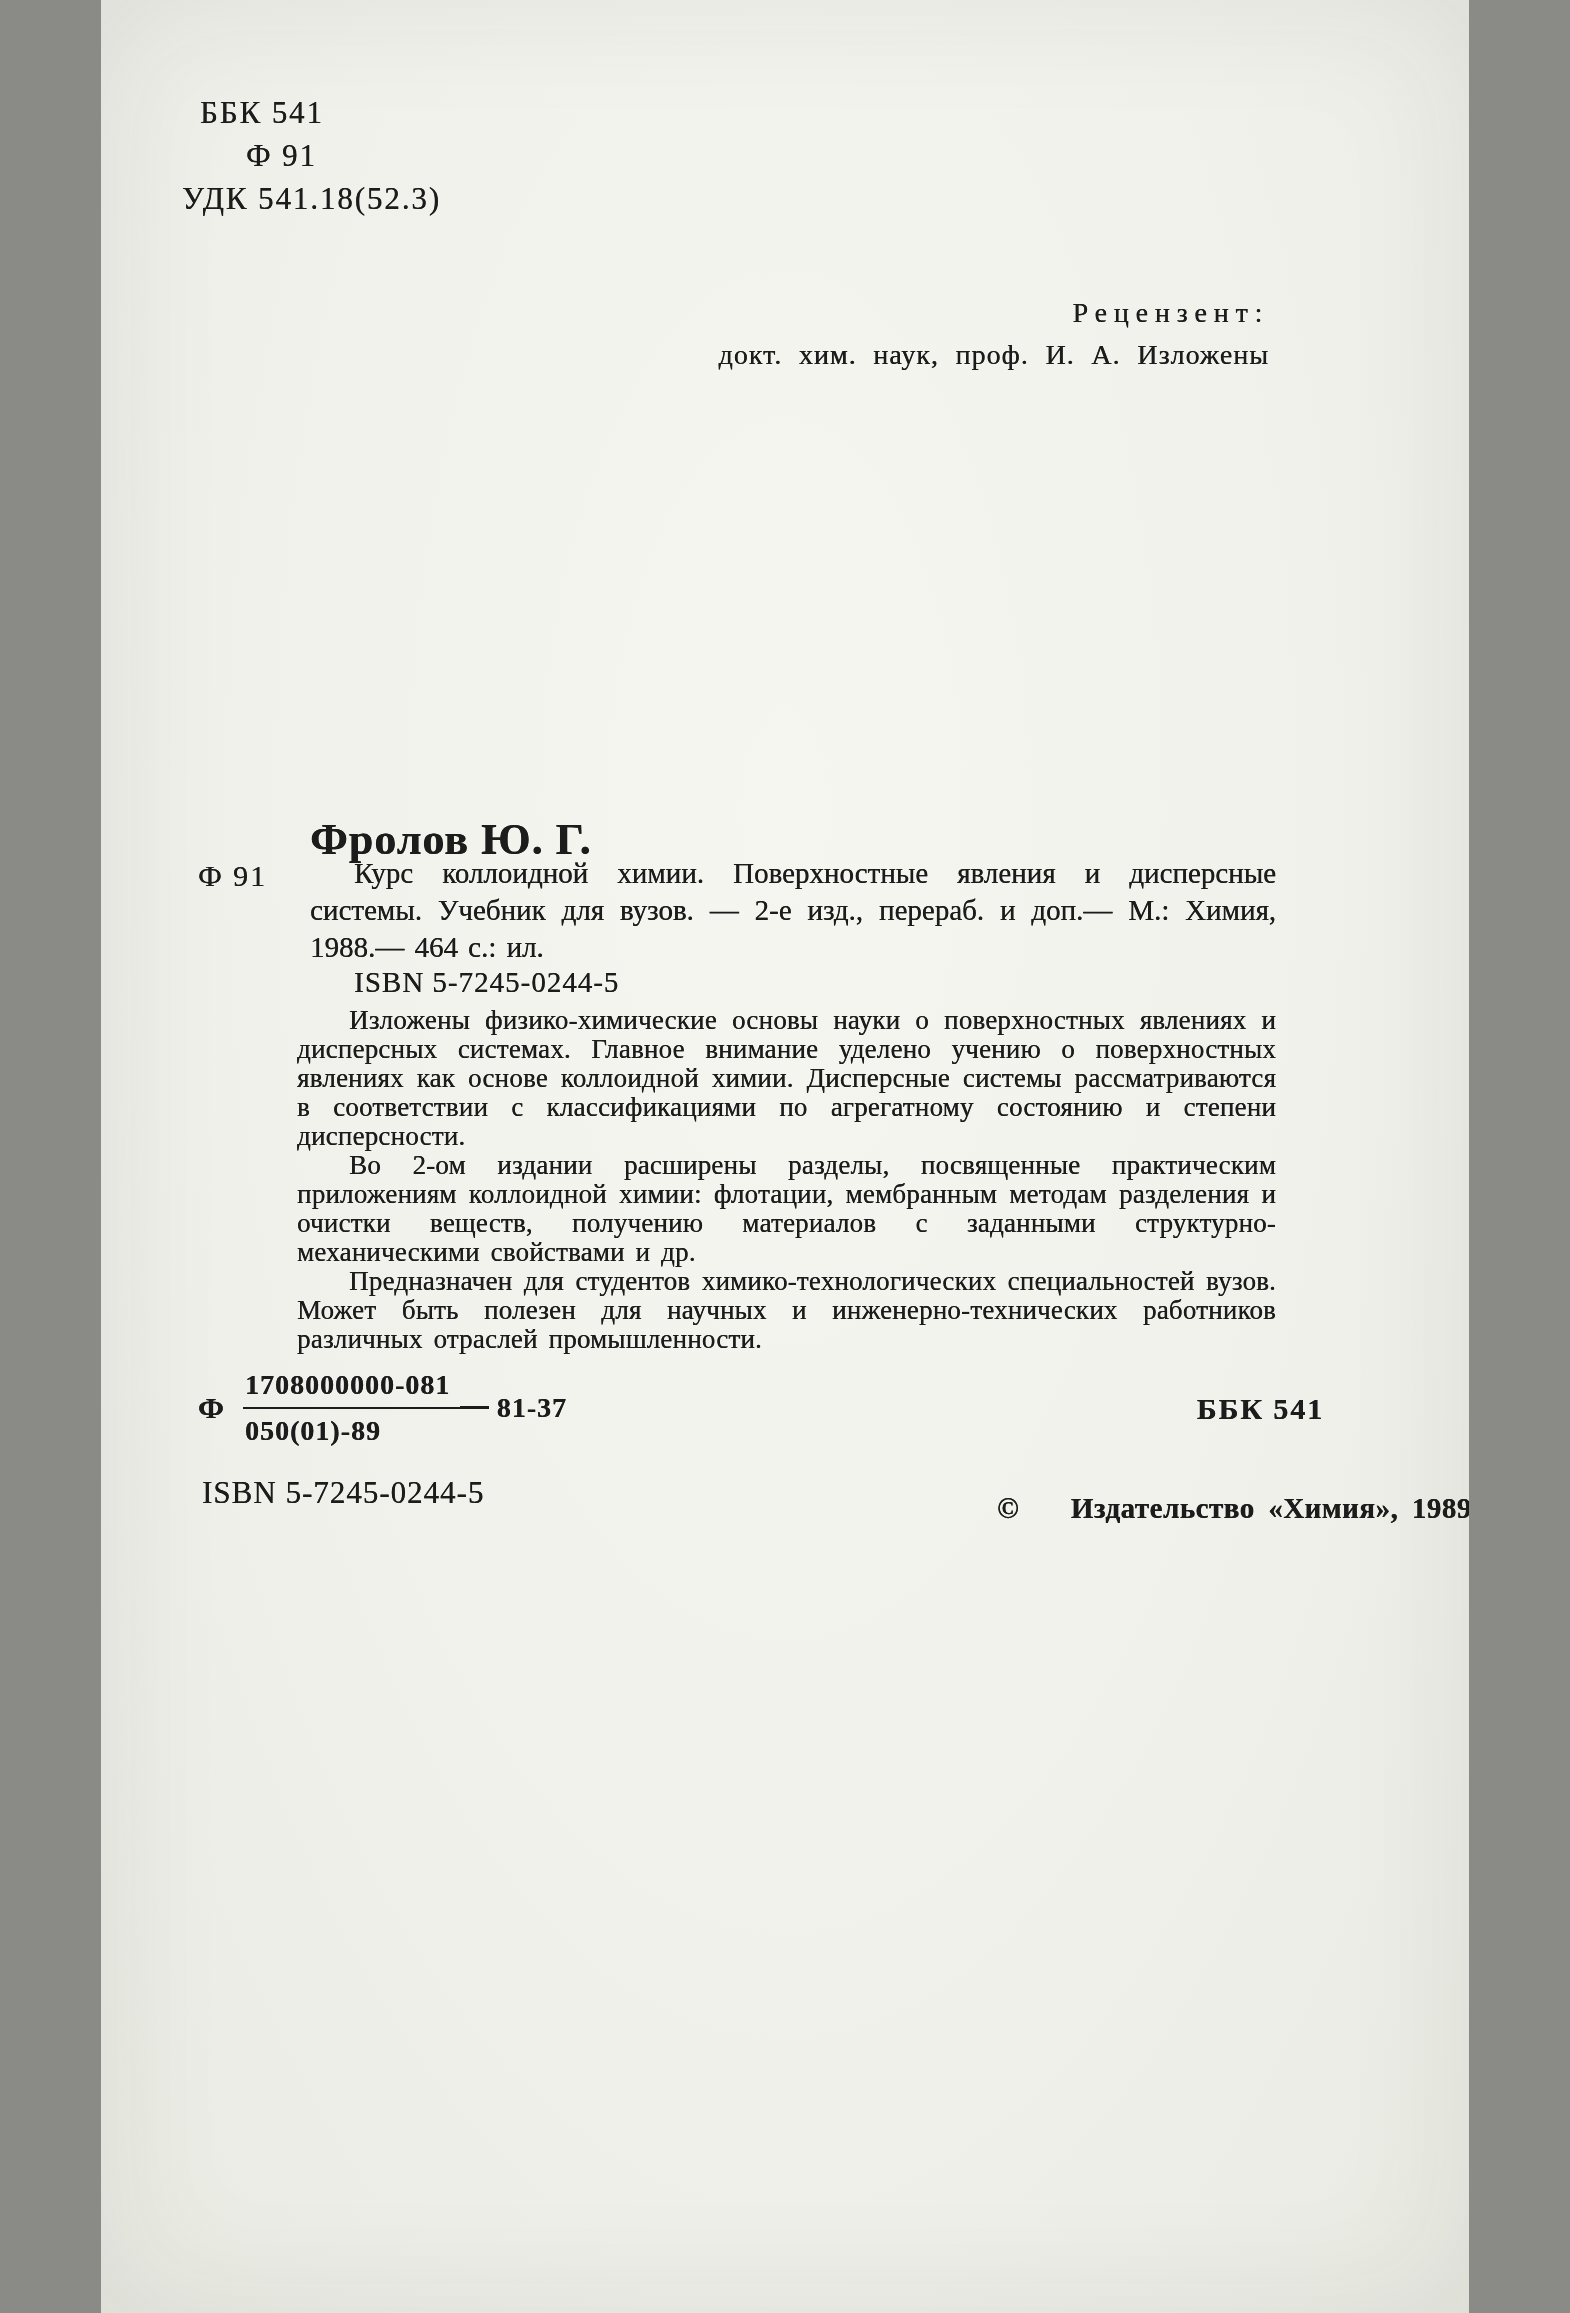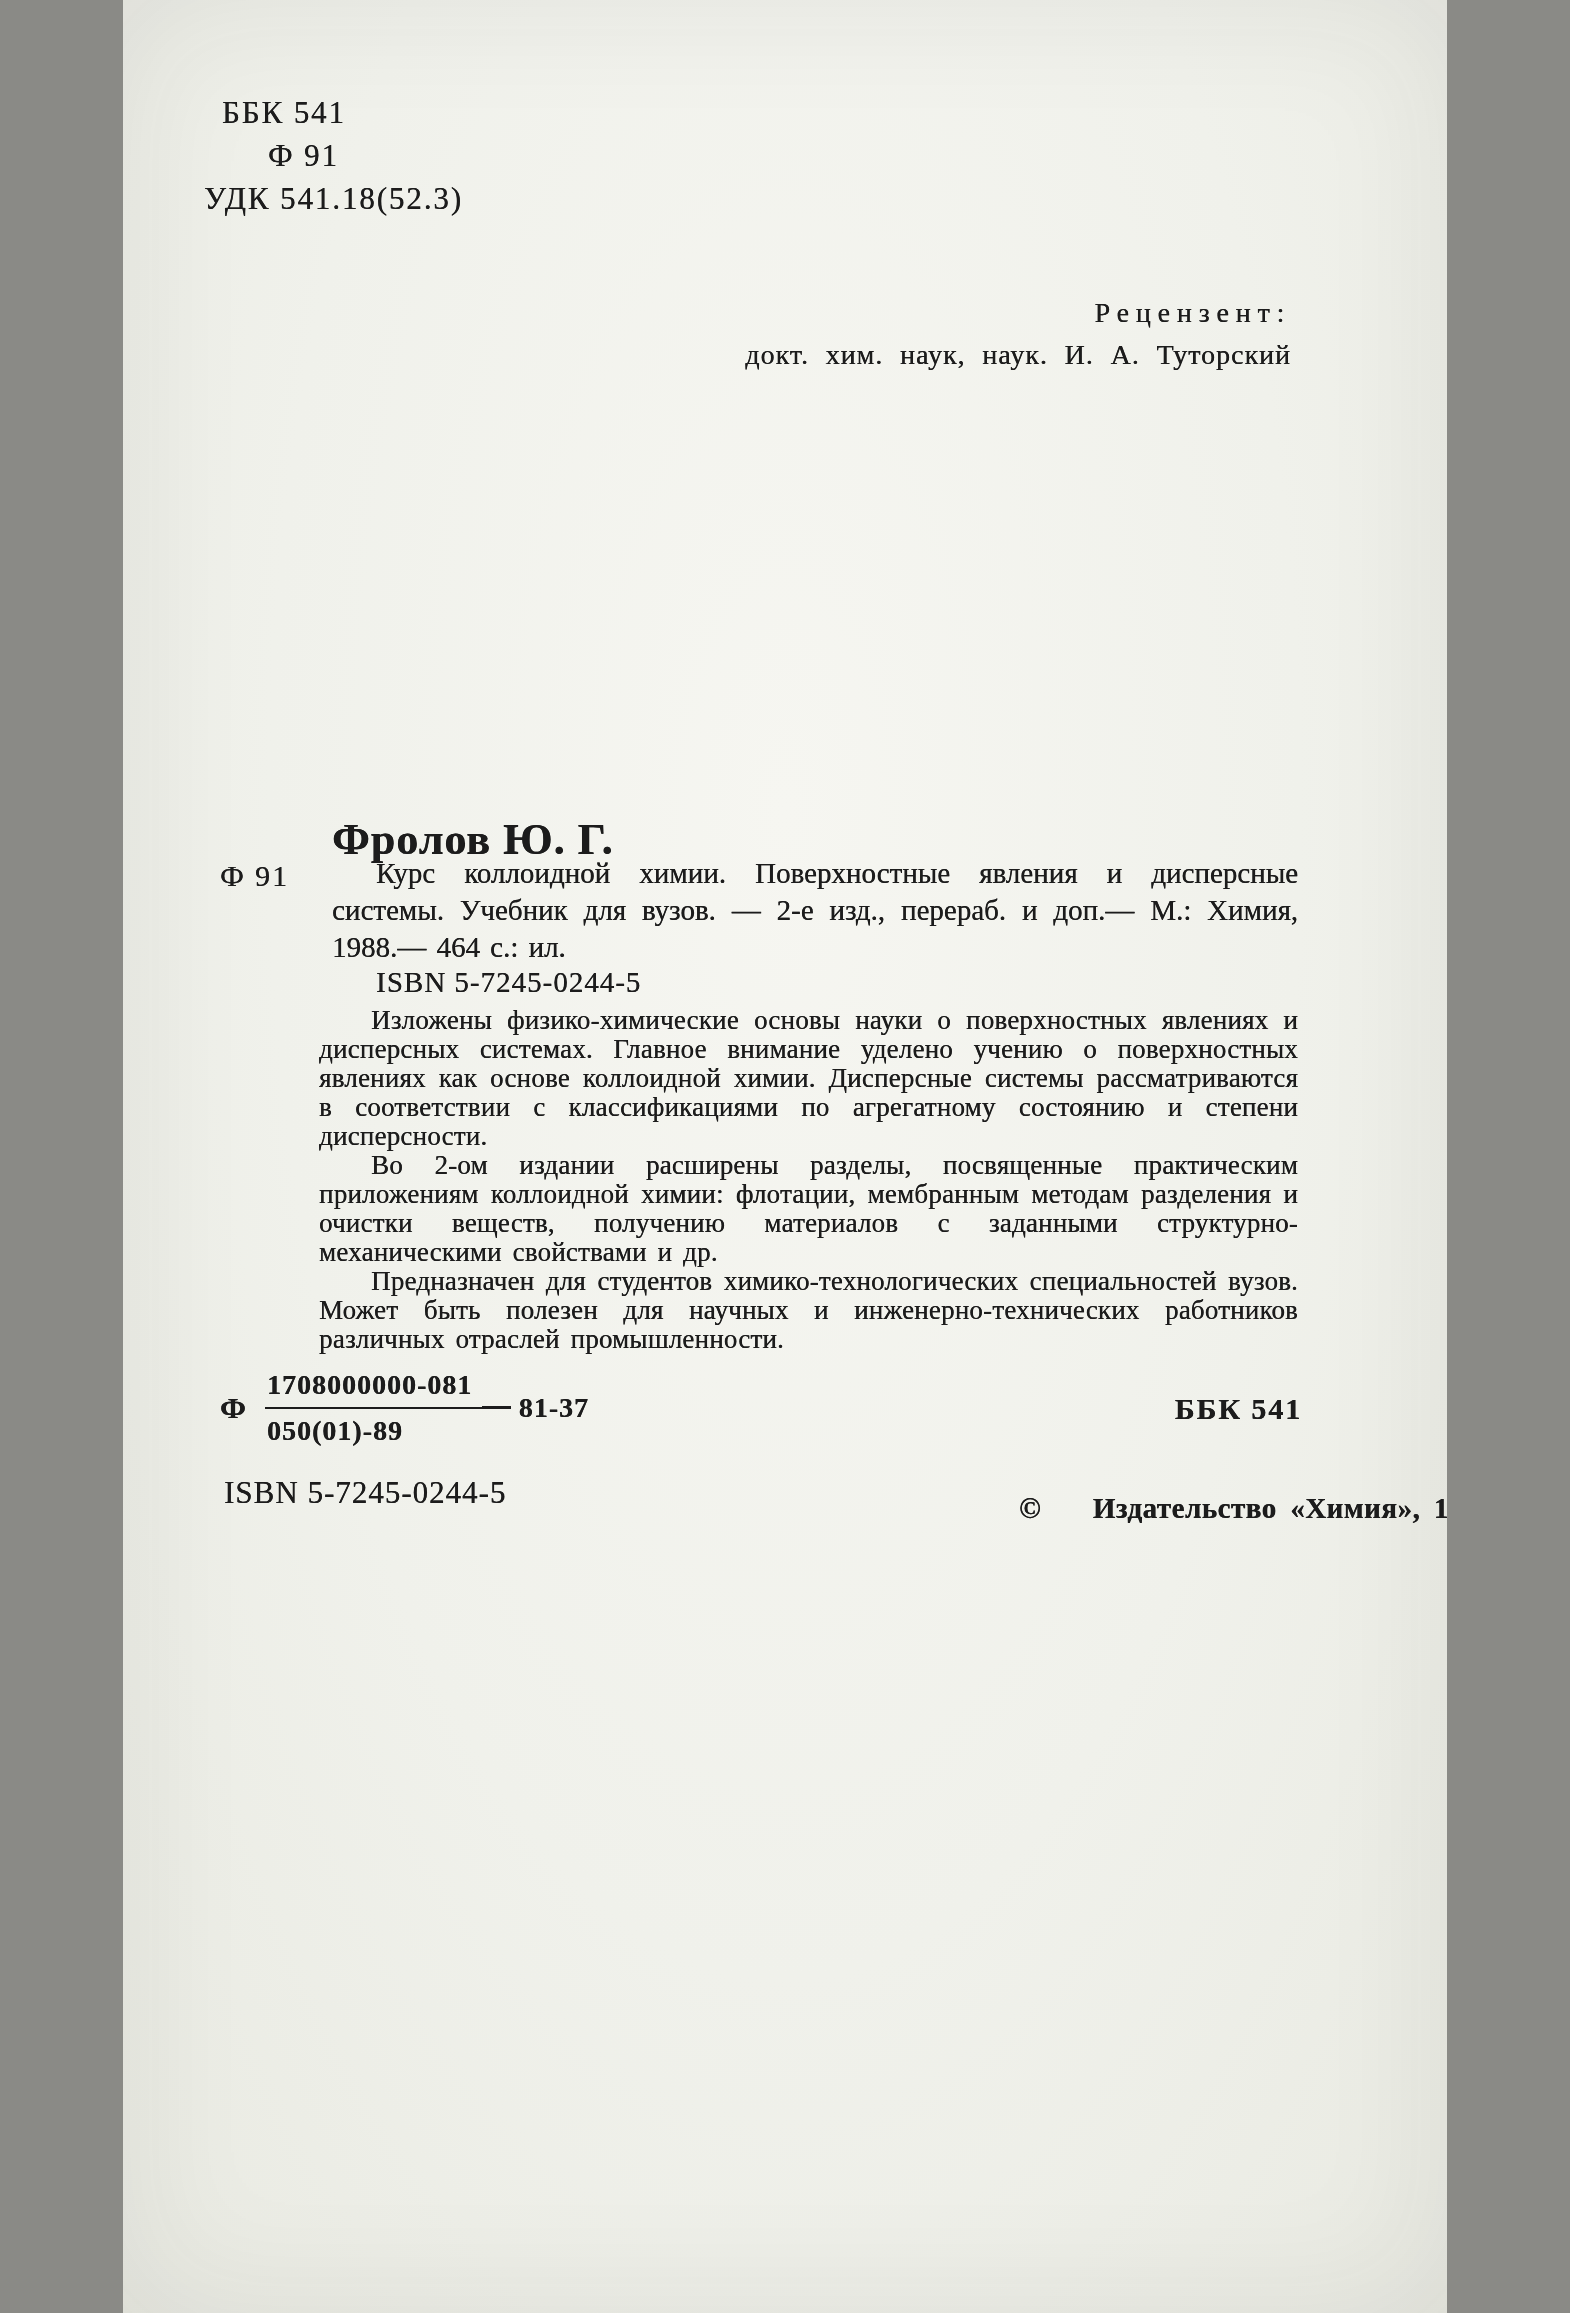--- a/index.html
+++ b/index.html
@@ -10,20 +10,21 @@
   .page {
     position: relative;
     width: 1324px;
     height: 2313px;
     margin: 0 auto;
     background: radial-gradient(ellipse at 50% 35%, #f6f6f1 0%, #f0f1eb 55%, #e9eae2 100%);
     box-shadow: inset 0 0 135px rgba(40,40,35,0.08);
     font-family: "Liberation Serif", "DejaVu Serif", serif;
     color: #1c1c1c;
     overflow: hidden;
+    padding-left: 44px;
   }
   .ink { text-shadow: 0.3px 0 0 currentColor; }
   .abs { position: absolute; }
 
   .code-line { font-size: 31px; letter-spacing: 1.9px; white-space: nowrap; }
 
   .reviewer-wrap {
     left: 174px; top: 297px; width: 994px;
     text-align: right;
   }
@@ -87,21 +88,21 @@
 <body>
 
 <div class="page ink">
 
   <div class="abs code-line" style="left:99px; top:95px;">ББК 541</div>
   <div class="abs code-line" style="left:145px; top:138px;">Ф 91</div>
   <div class="abs code-line" style="left:81px; top:181px;">УДК 541.18(52.3)</div>
 
   <div class="abs reviewer-wrap">
     <div class="reviewer-label">Рецензент:</div>
-    <div class="reviewer-name">докт. хим. наук, наук. И. А. Туторский</div>
+    <div class="reviewer-name">докт. хим. наук, проф. И. А. Изложены</div>
   </div>
 
   <div class="abs author-heading">Фролов Ю. Г.</div>
 
   <div class="abs entry-code">Ф 91</div>
   <div class="abs entry-text">Курс коллоидной химии. Поверхностные явления и дисперсные системы. Учебник для вузов. — 2-е изд., перераб. и доп.— М.: Химия, 1988.— 464 с.: ил.</div>
   <div class="abs entry-isbn">ISBN 5-7245-0244-5</div>
 
   <div class="abs annotation-wrap">
     <p>Изложены физико-химические основы науки о поверхностных явлениях и дисперсных системах. Главное внимание уделено учению о поверхностных явлениях как основе коллоидной химии. Дисперсные системы рассматриваются в соответствии с классификациями по агрегатному состоянию и степени дисперсности.</p>

